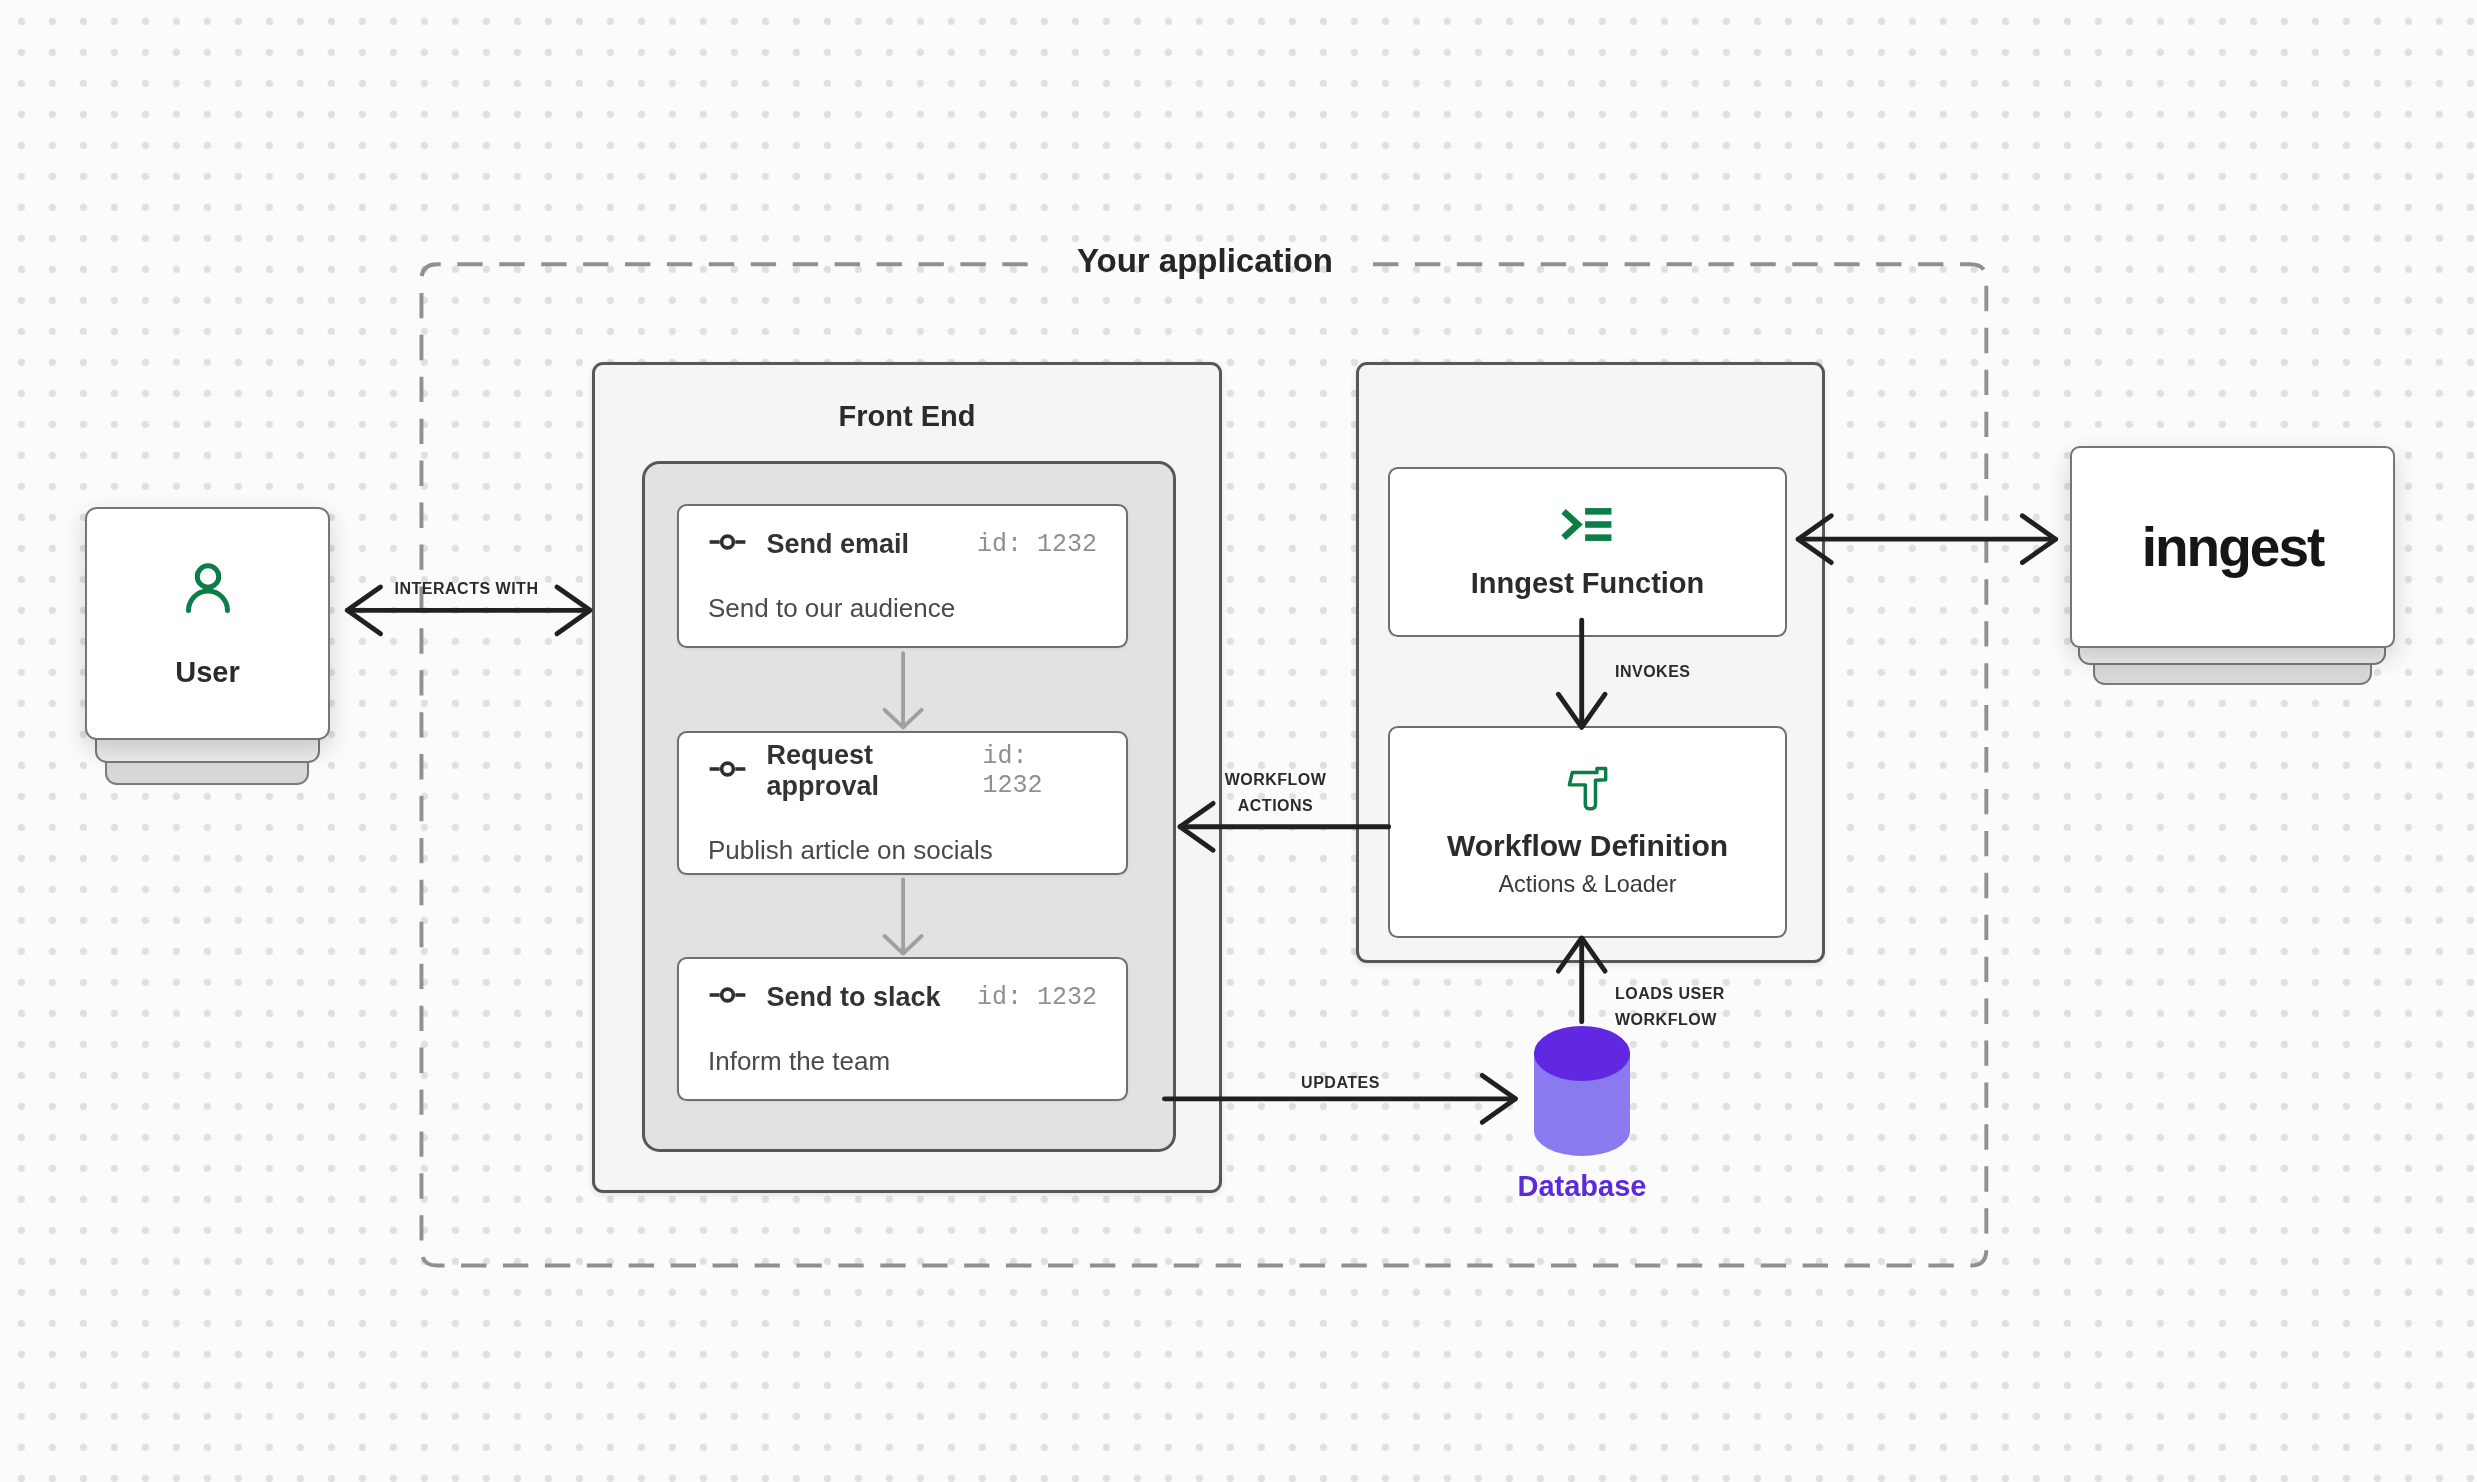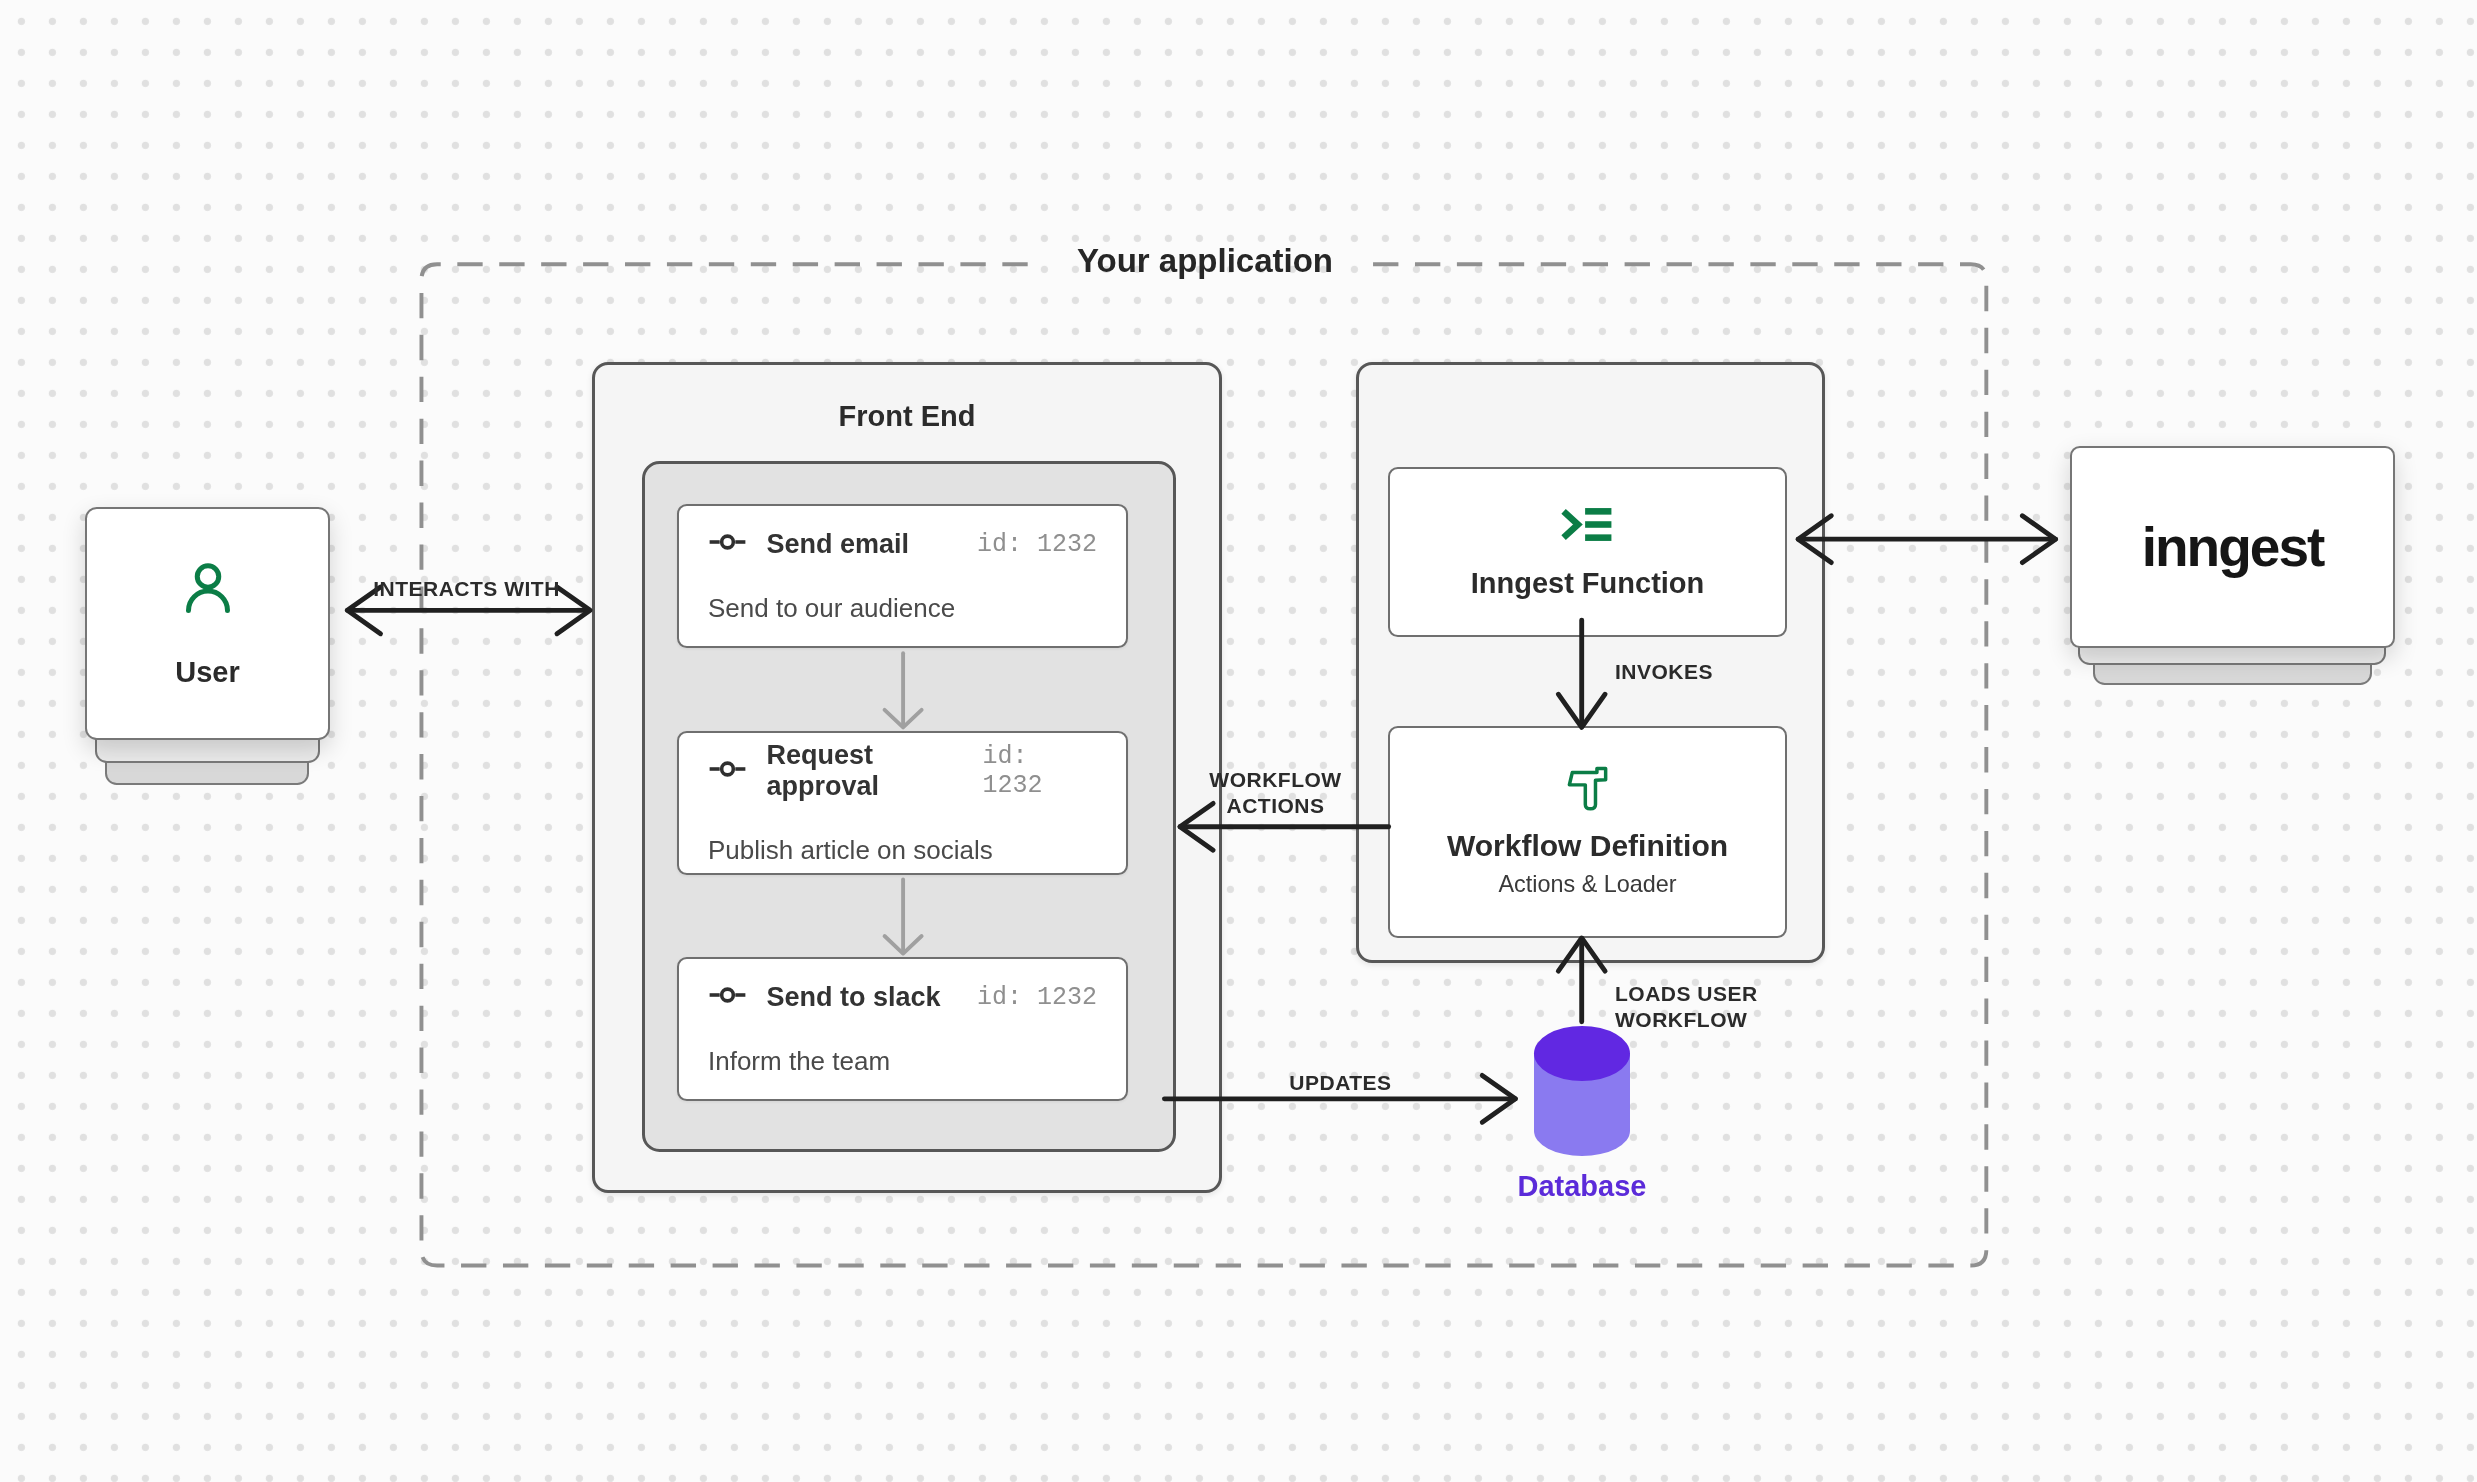--- a/index.html
+++ b/index.html
@@ -9,21 +9,21 @@
     background-color:#fbfbfb;
     background-image:radial-gradient(circle,#e0e0e0 3.3px,rgba(224,224,224,0) 4.1px);
     background-size:31px 31px;background-position:5.9px 5.9px;
   }
   .abs{position:absolute;}
   
   #connectors{position:absolute;left:0;top:0;z-index:50;pointer-events:none;}
   
   .app-title{left:1010px;top:242px;width:390px;text-align:center;font-size:33px;font-weight:600;color:#262626;z-index:5;}
   
-  .section-box{background:#f5f5f5;border:3.9px solid #575757;border-radius:16px;box-shadow:0 2px 5.9px rgba(0,0,0,.10);z-index:10;}
+  .section-box{background:#f5f5f5;border:3.9px solid #575757;border-radius:11px;box-shadow:0 2px 5.9px rgba(0,0,0,.10);z-index:10;}
   .section-title{position:absolute;left:0;right:0;text-align:center;font-size:29px;font-weight:600;color:#2b2b2b;}
   .inner-container{position:absolute;background:#e2e2e2;border:3.9px solid #575757;border-radius:17.6px;}
   
   .wf-card{position:absolute;background:#ffffff;border:2px solid #6f6f6f;border-radius:9.8px;box-shadow:0 1px 2.9px rgba(0,0,0,.07);padding:0 29px;box-sizing:border-box;display:flex;flex-direction:column;justify-content:center;gap:33px;}
   .wf-row{display:flex;align-items:center;}
   .wf-title{font-size:27px;font-weight:700;color:#333333;margin-left:19.5px;}
   .wf-id{margin-left:auto;font-family:"Liberation Mono","DejaVu Sans Mono",monospace;font-size:25px;color:#8f8f8f;}
   .wf-desc{font-size:26px;color:#4a4a4a;}
   
   .be-card{position:absolute;background:#ffffff;border:2px solid #6f6f6f;border-radius:9.8px;display:flex;flex-direction:column;align-items:center;justify-content:center;box-sizing:border-box;}
@@ -35,21 +35,21 @@
   .base-1{background:#ededed;z-index:11;}
   .base-2{background:#d8d8d8;z-index:10;}
   .user-label{font-size:29px;font-weight:600;color:#2b2b2b;margin-top:21.5px;}
   .inngest-logo{font-size:55px;font-weight:800;letter-spacing:-2px;color:#161616;line-height:1;}
   .inngest-sub{font-size:27px;font-weight:500;color:#222;line-height:1.3;text-align:center;width:293px;margin-top:9.8px;}
   
   .db-body{left:1534px;top:1053px;width:96px;height:103px;background:#8a7af0;border-radius:0 0 48px 48px / 0 0 25px 25px;z-index:12;}
   .db-top{left:1534px;top:1026px;width:96px;height:55px;background:#6128e2;border-radius:50%;z-index:13;}
   .db-label{left:1465px;top:1170px;width:234px;text-align:center;font-size:29px;font-weight:700;color:#5b2bd9;z-index:12;}
   
-  .arrow-label{position:absolute;font-size:21px;font-weight:700;letter-spacing:0.5px;color:#2b2b2b;z-index:60;line-height:26px;}
+  .arrow-label{position:absolute;font-size:16px;font-weight:700;letter-spacing:0.5px;color:#2b2b2b;z-index:60;line-height:26px;}
   .lbl-interacts{left:359px;top:576px;width:215px;text-align:center;}
   .lbl-invokes{left:1615px;top:659px;}
   .lbl-imports{left:1207px;top:767px;width:137px;text-align:center;}
   .lbl-updates{left:1272px;top:1070px;width:137px;text-align:center;}
   .lbl-loads{left:1615px;top:981px;}
 </style>
 </head>
 <body>
 
 <div id="canvas">

